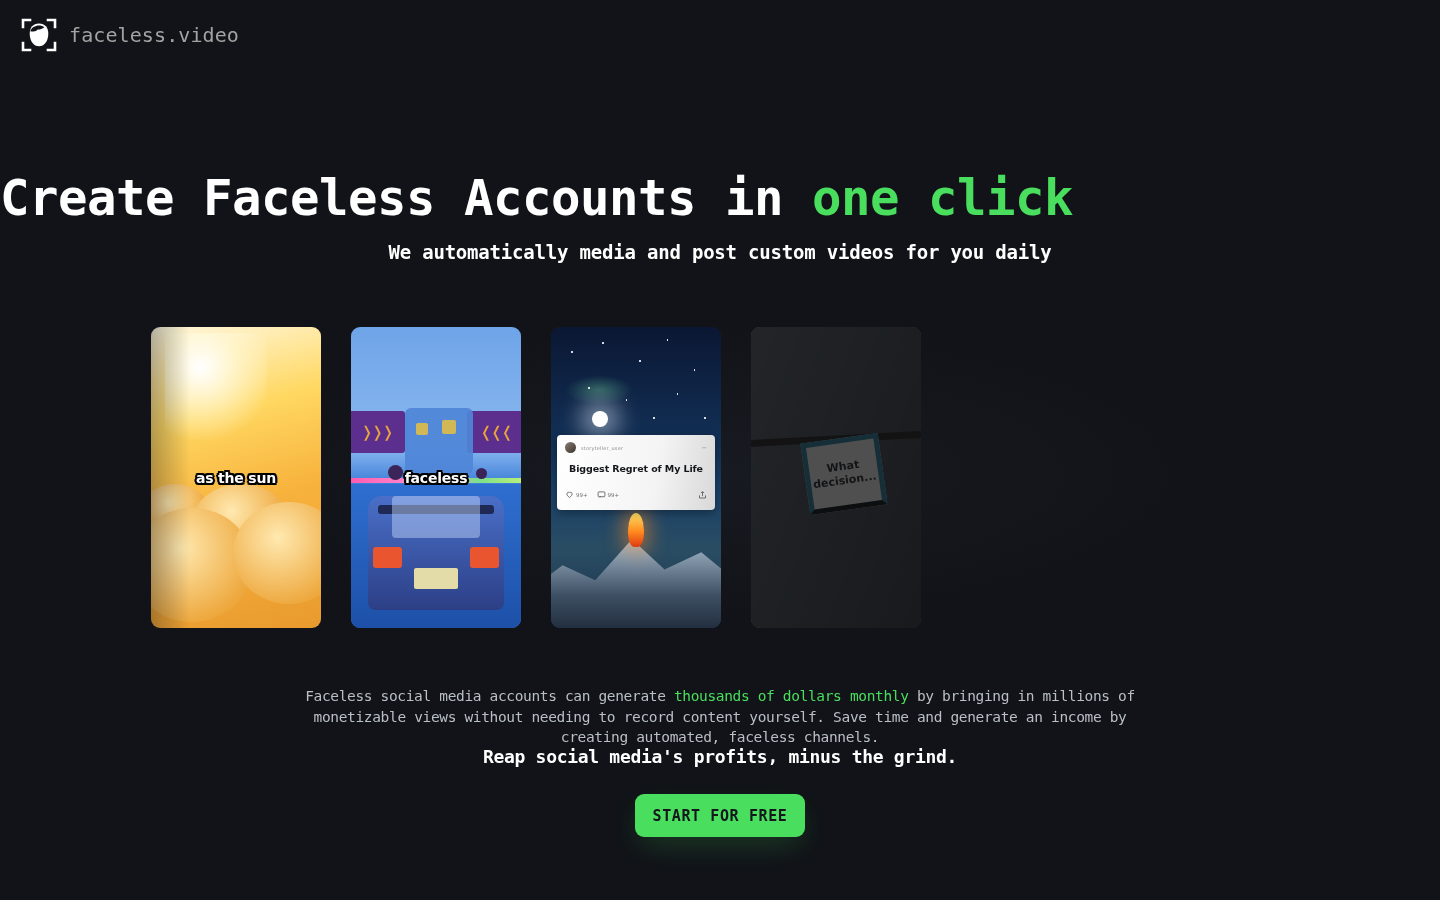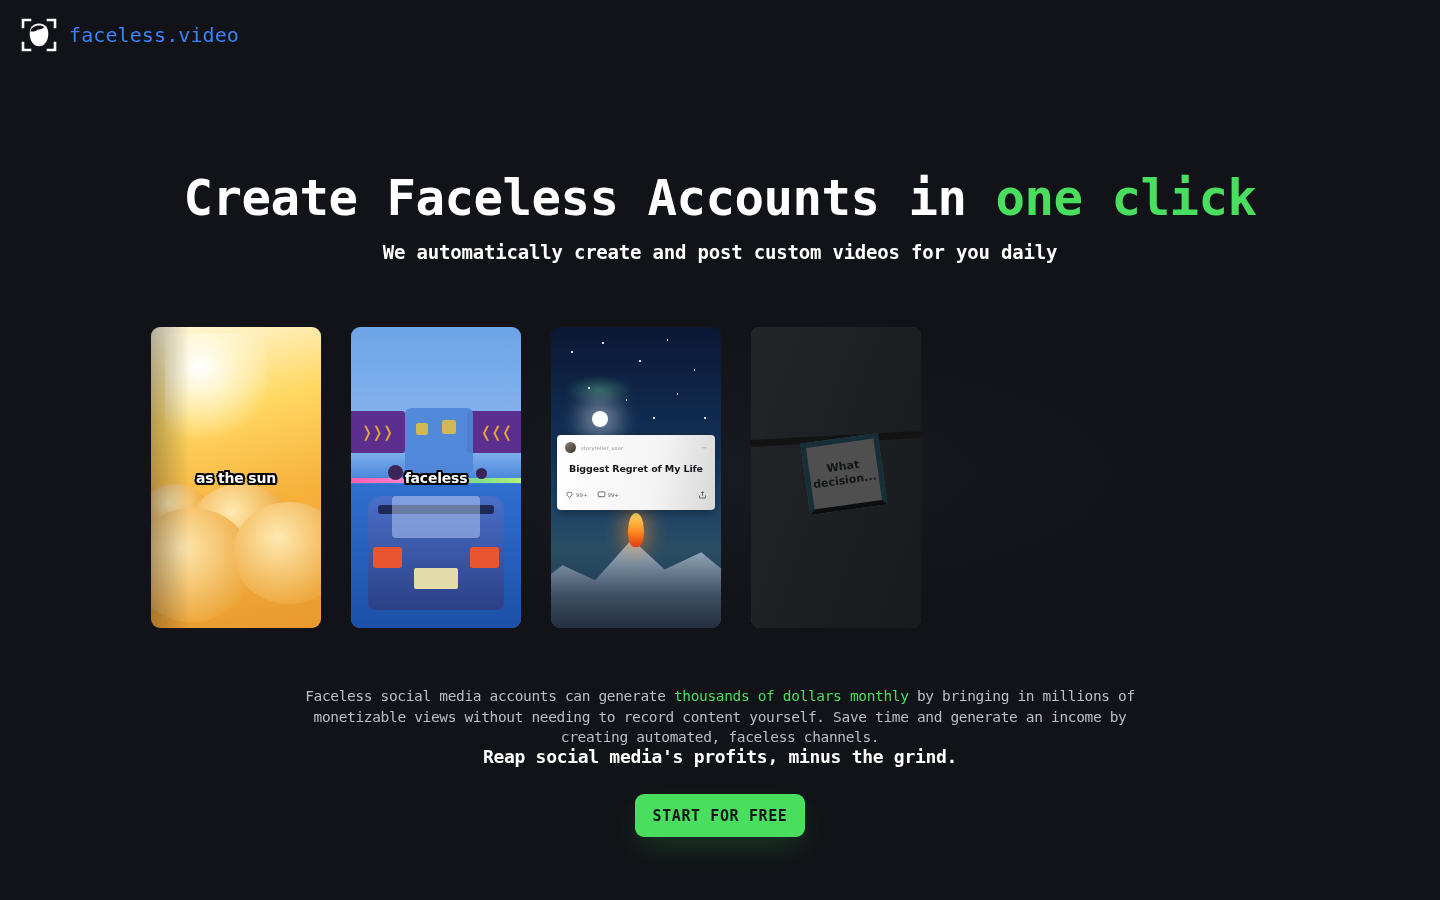--- a/index.html
+++ b/index.html
@@ -15,21 +15,21 @@
   .nav {
     position:absolute; top:0; left:0; width:1440px; height:70px;
     display:flex; align-items:center; z-index:40;
   }
   .brand {
     display:flex; align-items:center; gap:11px;
     margin-left:20px; cursor:pointer;
   }
   .brand-logo { width:38px; height:38px; position:relative; flex:0 0 38px; }
   .brand-name {
-    color:#3b82f6; font-size:20px; letter-spacing:.1px;
+    color:#a3a3a3; font-size:20px; letter-spacing:.1px;
     font-family:"DejaVu Sans Mono", monospace; white-space:nowrap;
   }
   .nav-right {
     margin-left:auto; margin-right:20px;
     display:flex; align-items:center; gap:0;
   }
   .nav-link {
     color:#b9bfc6; font-size:18px; font-weight:bold;
     padding:0 22px; cursor:pointer; white-space:nowrap;
     font-family:"DejaVu Sans Mono", monospace;
@@ -43,21 +43,21 @@
     display:flex; align-items:center; justify-content:center;
     cursor:pointer; border:none;
     font-family:"DejaVu Sans Mono", monospace;
     box-shadow:0 10px 26px -6px rgba(74,222,94,.20);
   }
 
   
   .hero { position:absolute; top:0; left:0; width:1440px; }
   .headline {
     position:absolute; top:172px; left:0; width:1440px;
-    text-align:center; color:#ffffff;
+    color:#ffffff;
     font-size:49px; font-weight:bold; letter-spacing:-.5px;
     line-height:1.1; white-space:nowrap;
     font-family:"DejaVu Sans Mono", monospace;
   }
   .headline .accent { color:#4ade5e; }
   .subhead {
     position:absolute; top:241px; left:0; width:1440px;
     text-align:center; color:#ffffff;
     font-size:19px; font-weight:bold; letter-spacing:-.2px;
     font-family:"DejaVu Sans Mono", monospace;
@@ -349,21 +349,21 @@
     </span>
     <span class="brand-name">faceless.video</span>
   </div>
 
 </div>
 
 <div class="hero">
   <h1 class="headline">
     <span>Create Faceless Accounts in </span><span class="accent">one click</span>
   </h1>
-  <div class="subhead">We automatically create and post custom videos for you daily</div>
+  <div class="subhead">We automatically media and post custom videos for you daily</div>
 </div>
 
 <div class="carousel-wrap">
   <div class="carousel-glow"></div>
 
   <div class="carousel-track">
 
 
 
     <div class="vcard">

